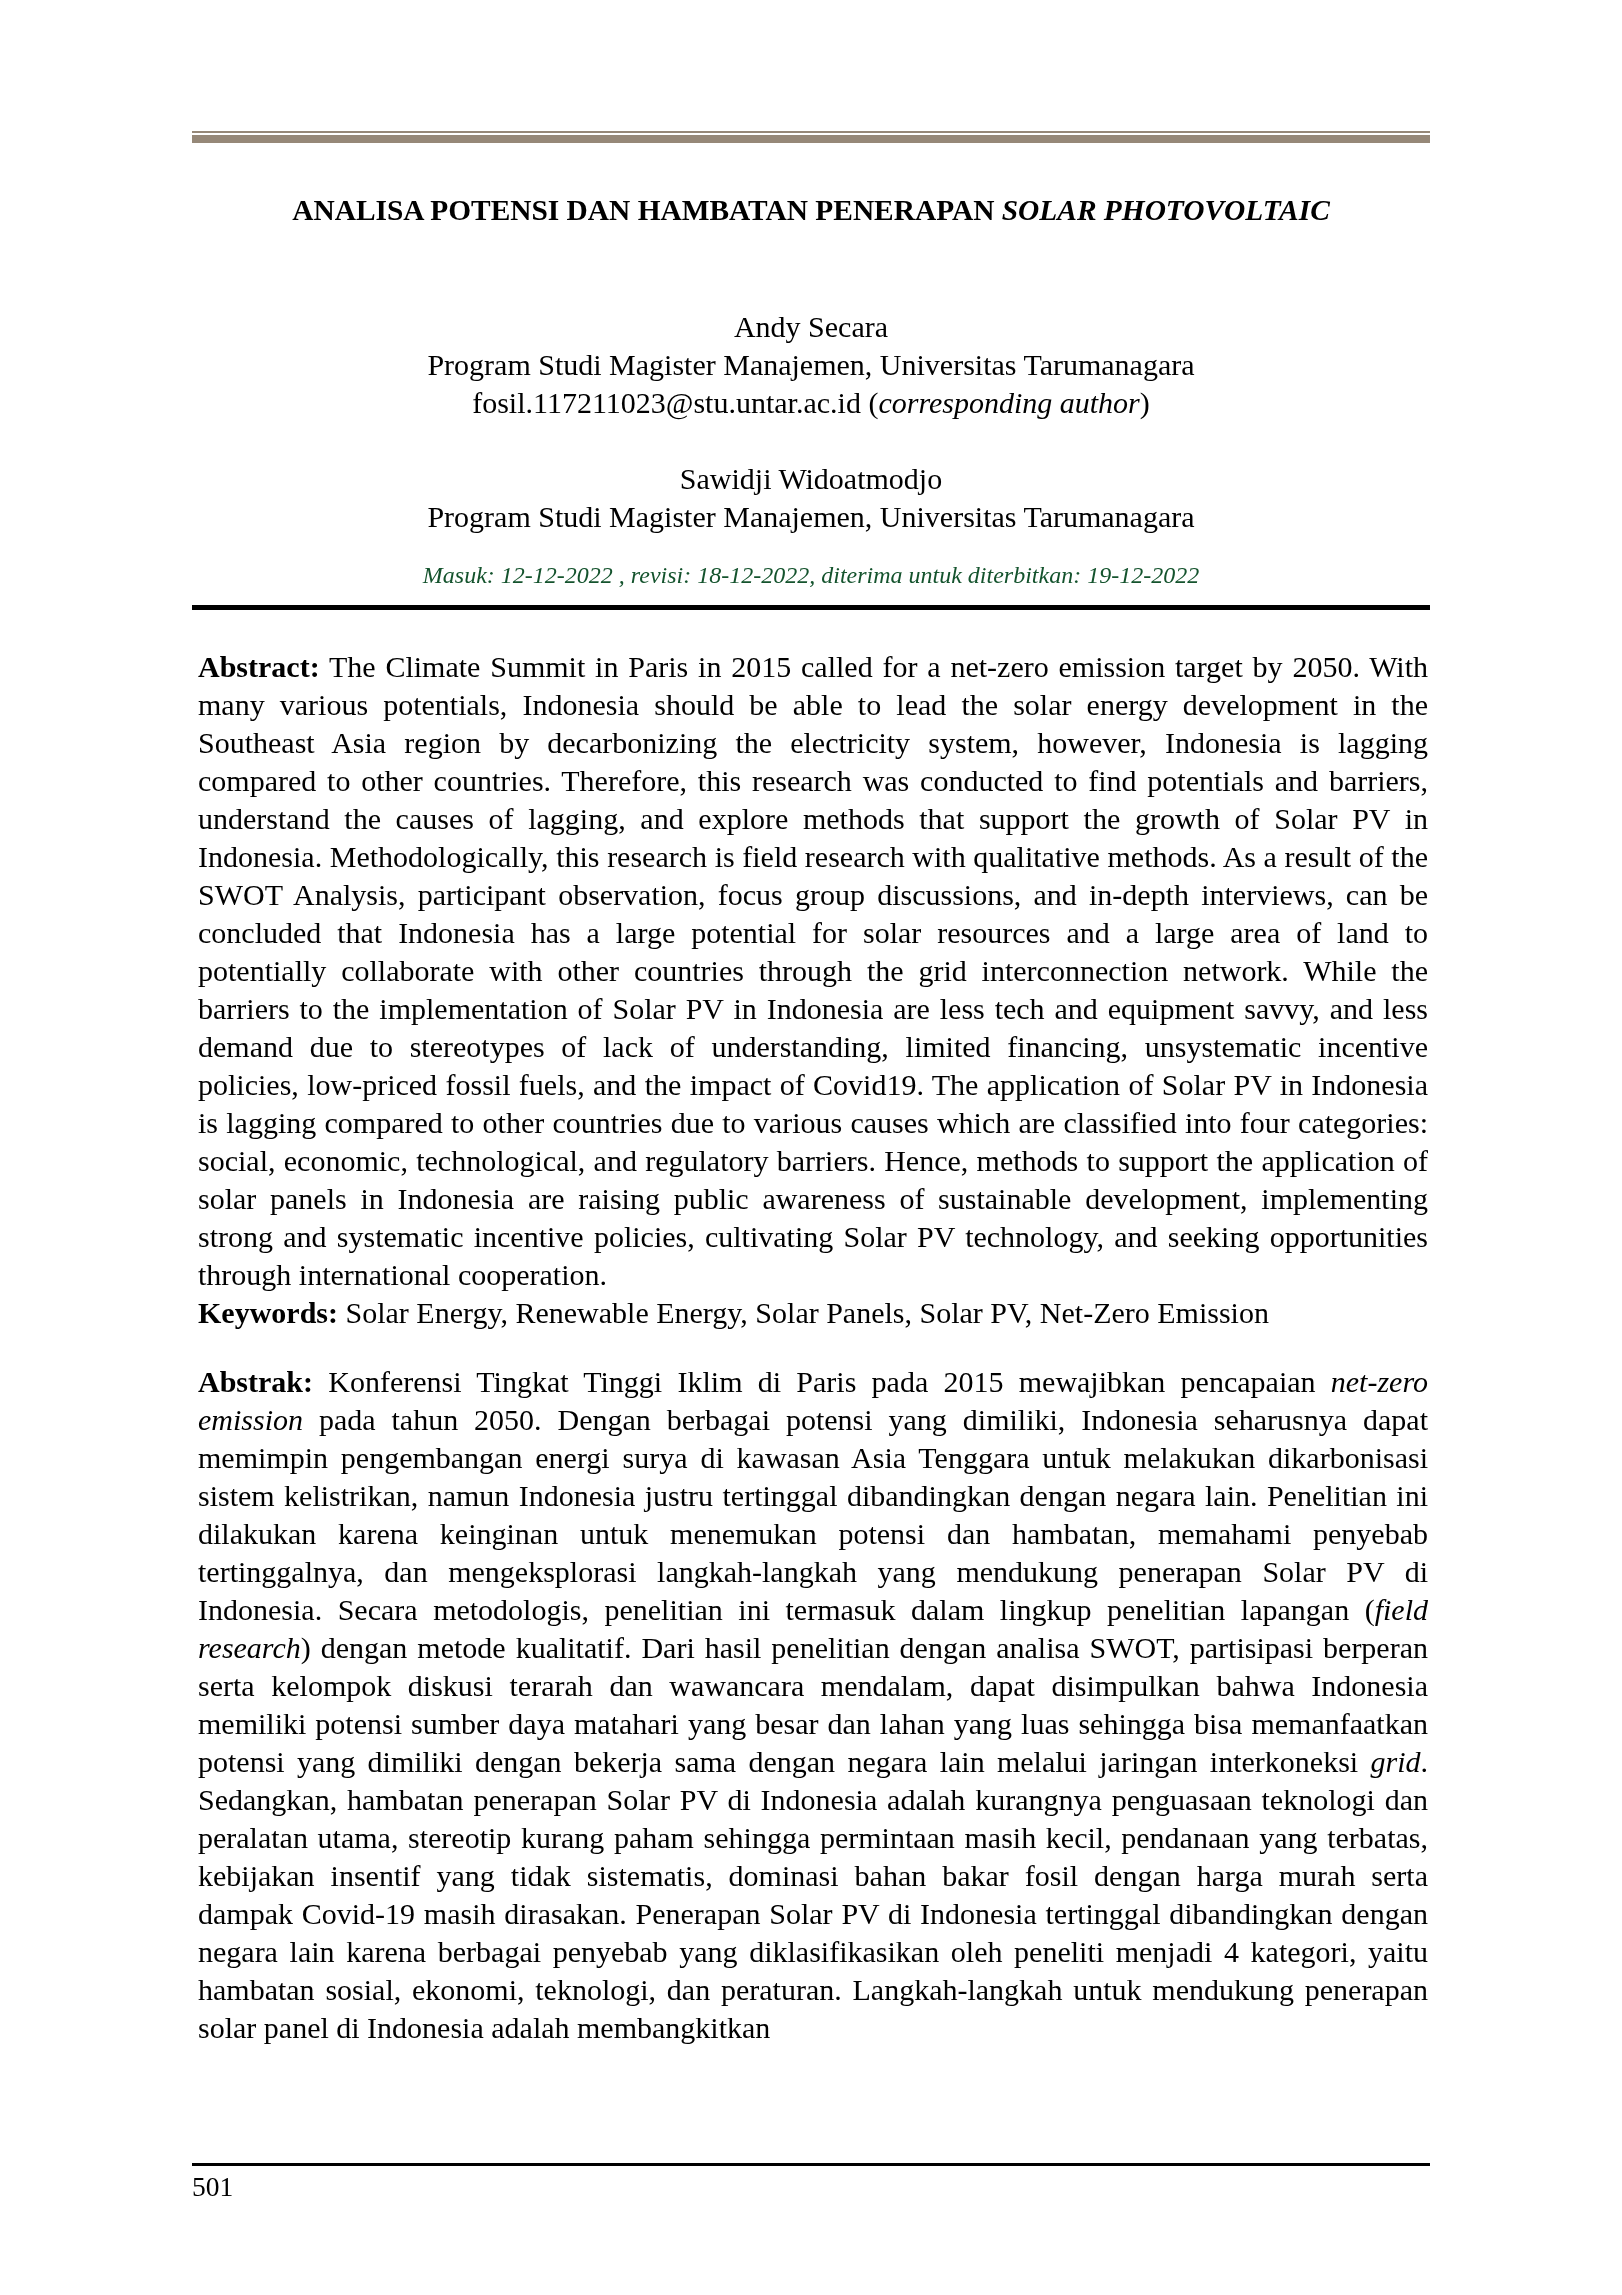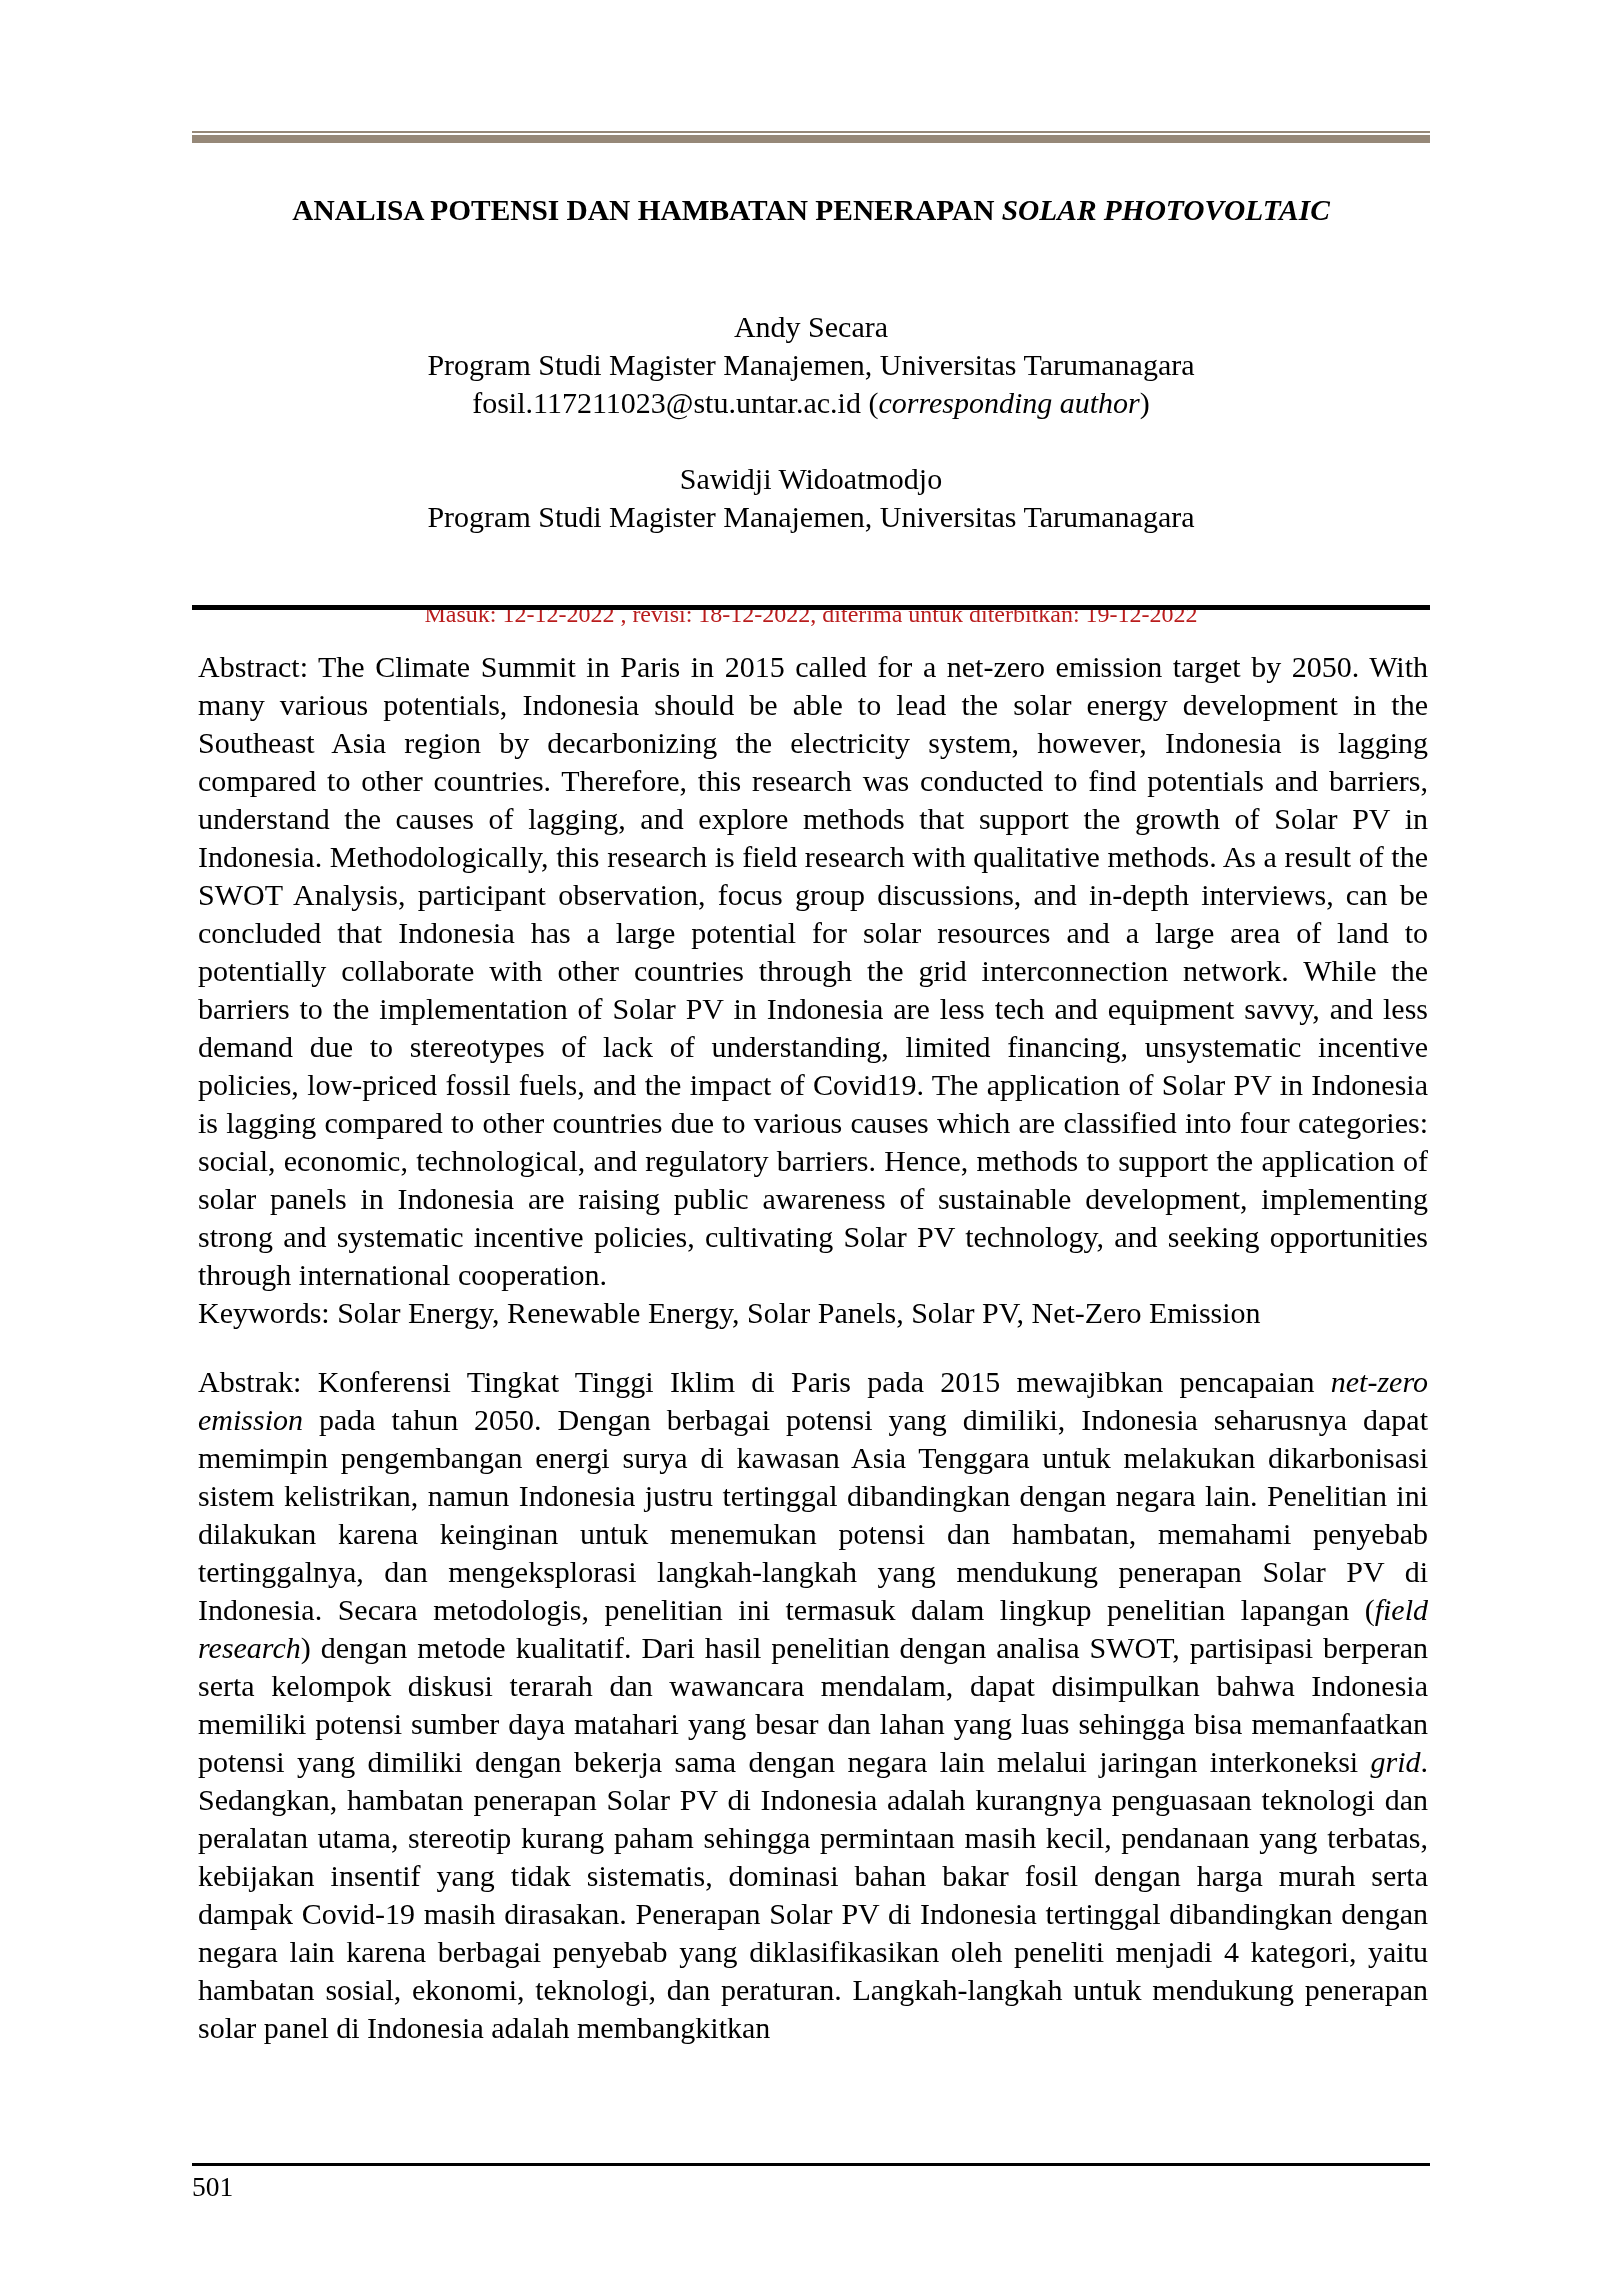--- a/index.html
+++ b/index.html
@@ -6,27 +6,27 @@
   body { width: 1623px; height: 2295px; position: relative; overflow: hidden;
          font-family: "Liberation Serif", "DejaVu Serif", serif; color: #000; }
   .hdr-thin { position: absolute; left: 192px; width: 1238px; top: 131px; height: 2px; }
   .hdr-thick { position: absolute; left: 192px; width: 1238px; top: 135px; height: 7.9px; }
   .title { position: absolute; left: 192px; width: 1238px; top: 194px; text-align: center;
            font-weight: bold; font-size: 29.4px; line-height: 33px; }
   .authors { position: absolute; left: 192px; width: 1238px; top: 308px; text-align: center;
              font-size: 30px; line-height: 38px; }
   .authors .gap { height: 38px; }
   .dates { position: absolute; left: 192px; width: 1238px; top: 561px; text-align: center;
-           font-size: 24px; line-height: 29px; color: #b91c1c; margin-top: 39px; }
+           font-style: italic; font-size: 24px; line-height: 29px; color: #14532d; }
   .rule-top { position: absolute; left: 192px; width: 1238px; top: 605px; height: 4.6px; background: #000; }
   .body { position: absolute; left: 198px; width: 1230px; top: 648px;
           font-size: 30px; line-height: 38px; text-align: justify; }
   .body p { margin: 0; }
   .body .spacer { height: 31px; }
-  .body b { font-weight: normal; }
+  .body b { font-weight: bold; }
   .rule-bottom { position: absolute; left: 192px; width: 1238px; top: 2163px; height: 2.6px; background: #000; }
   .pagenum { position: absolute; left: 192px; width: 1238px; top: 2171px; text-align: left;
              font-size: 27.5px; line-height: 31px; }
 </style>
 </head>
 <body>
 
 <div class="hdr-thin" style="background:#968878"></div>
 <div class="hdr-thick" style="background:#968878"></div>
 

